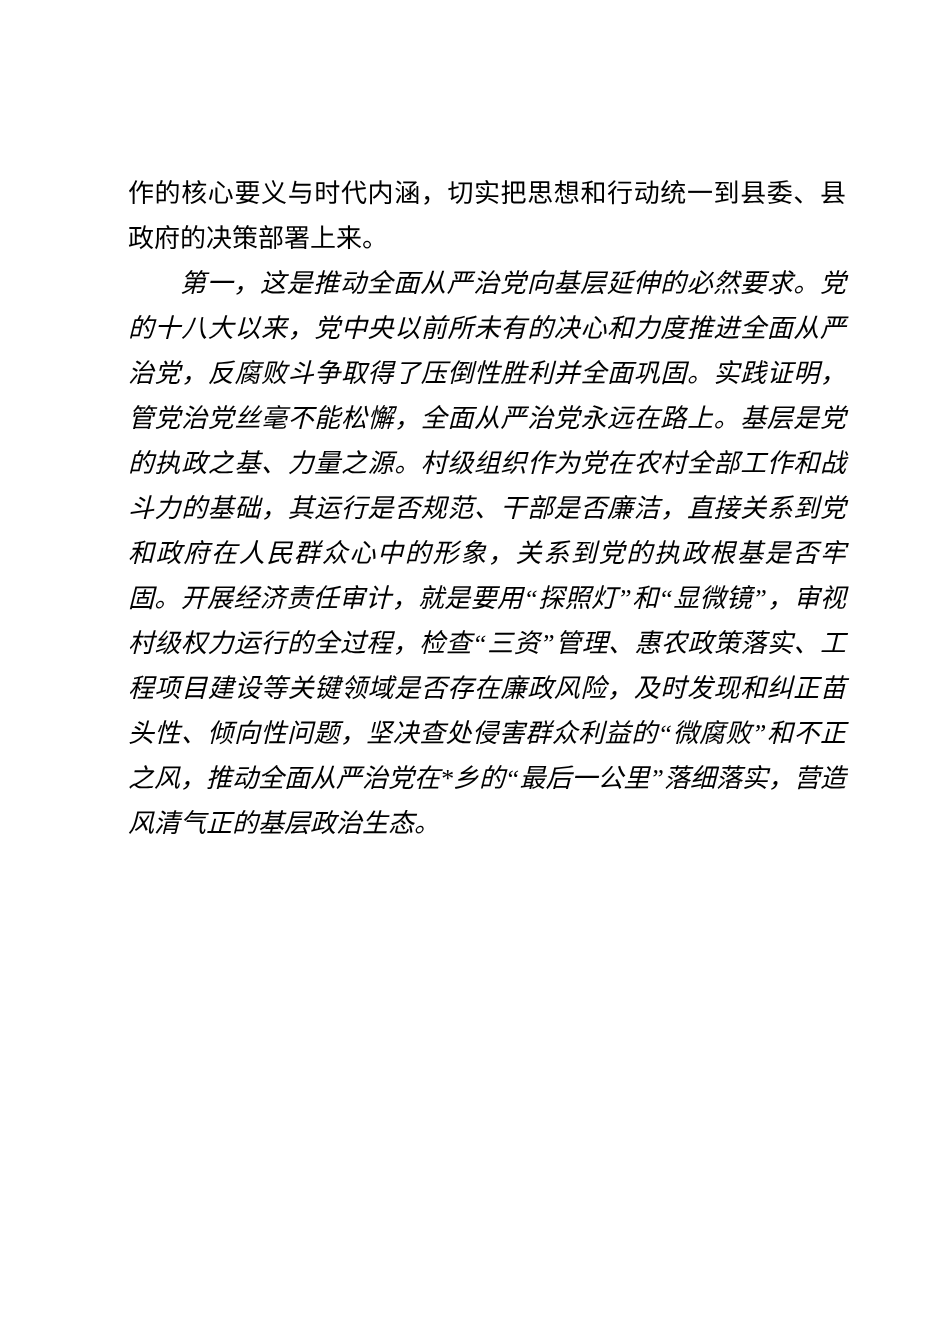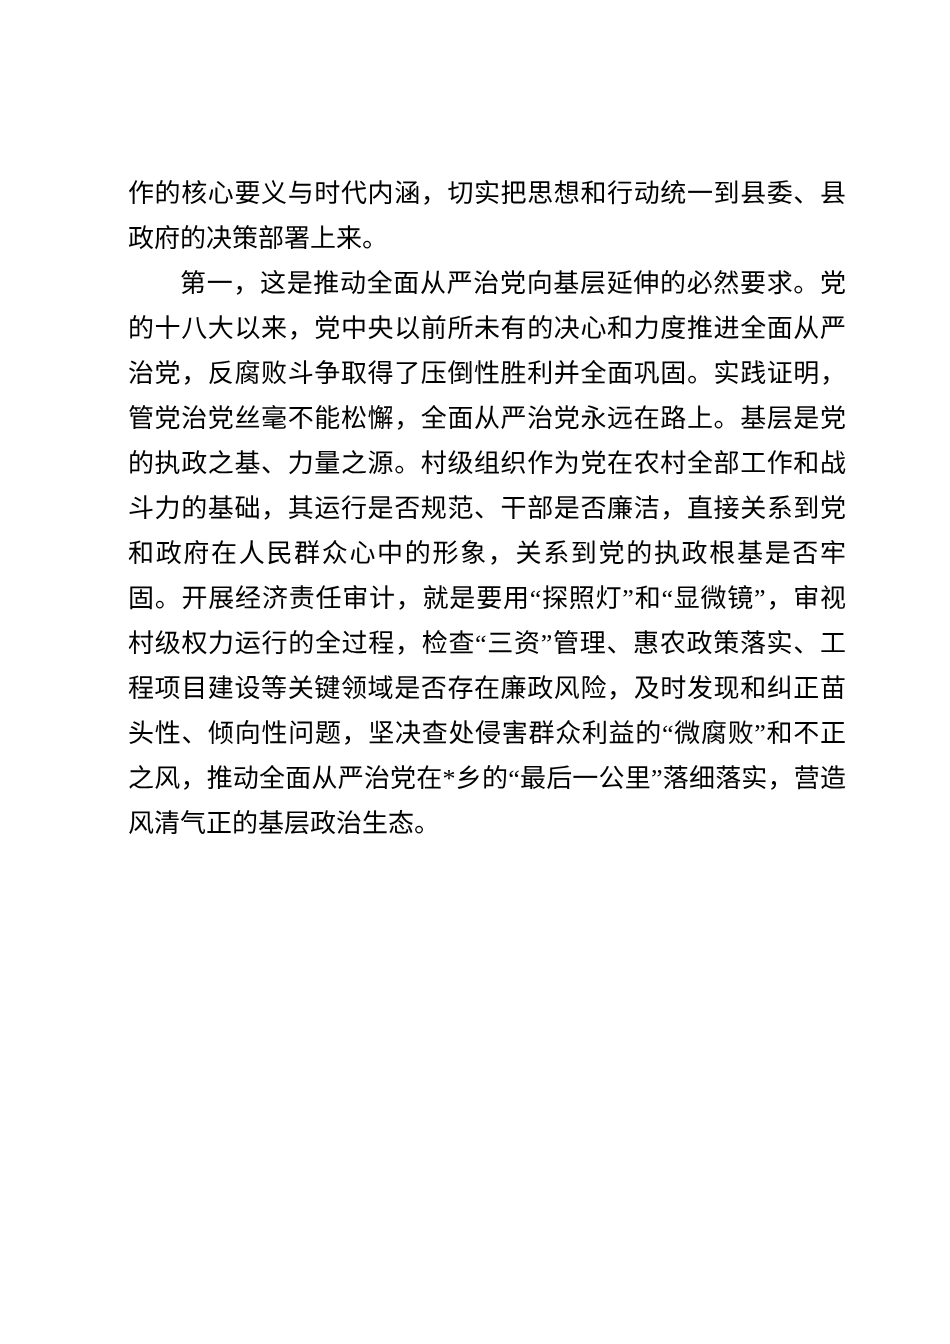--- a/index.html
+++ b/index.html
@@ -33,20 +33,21 @@
     text-align-last: left;
     line-break: strict;
     word-break: normal;
   }
   .doc-text p {
     margin: 0;
     padding: 0;
   }
   .doc-text p.indent {
     text-indent: 2em;
+    font-style: italic;
   }
 </style>
 </head>
 <body style="background: rgb(255, 255, 255);">
 
 <div class="page">
   <div class="doc-text" id="doc-body" style="color: rgb(0, 0, 0);">
       <p>作的核心要义与时代内涵，切实把思想和行动统一到县委、县政府的决策部署上来。</p>
       <p class="indent">第一，这是推动全面从严治党向基层延伸的必然要求。党的十八大以来，党中央以前所未有的决心和力度推进全面从严治党，反腐败斗争取得了压倒性胜利并全面巩固。实践证明，管党治党丝毫不能松懈，全面从严治党永远在路上。基层是党的执政之基、力量之源。村级组织作为党在农村全部工作和战斗力的基础，其运行是否规范、干部是否廉洁，直接关系到党和政府在人民群众心中的形象，关系到党的执政根基是否牢固。开展经济责任审计，就是要用“探照灯”和“显微镜”，审视村级权力运行的全过程，检查“三资”管理、惠农政策落实、工程项目建设等关键领域是否存在廉政风险，及时发现和纠正苗头性、倾向性问题，坚决查处侵害群众利益的“微腐败”和不正之风，推动全面从严治党在*乡的“最后一公里”落细落实，营造风清气正的基层政治生态。</p>
     </div>

